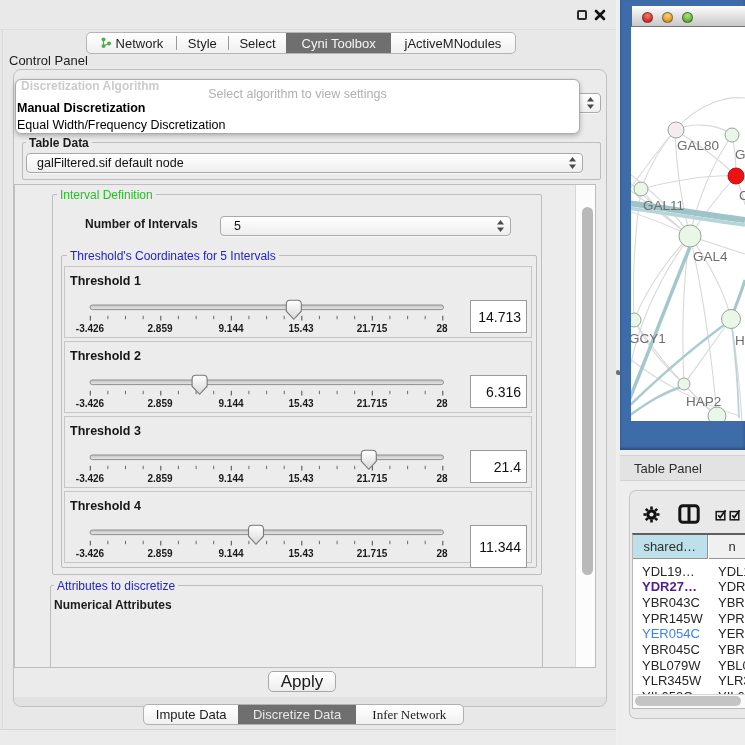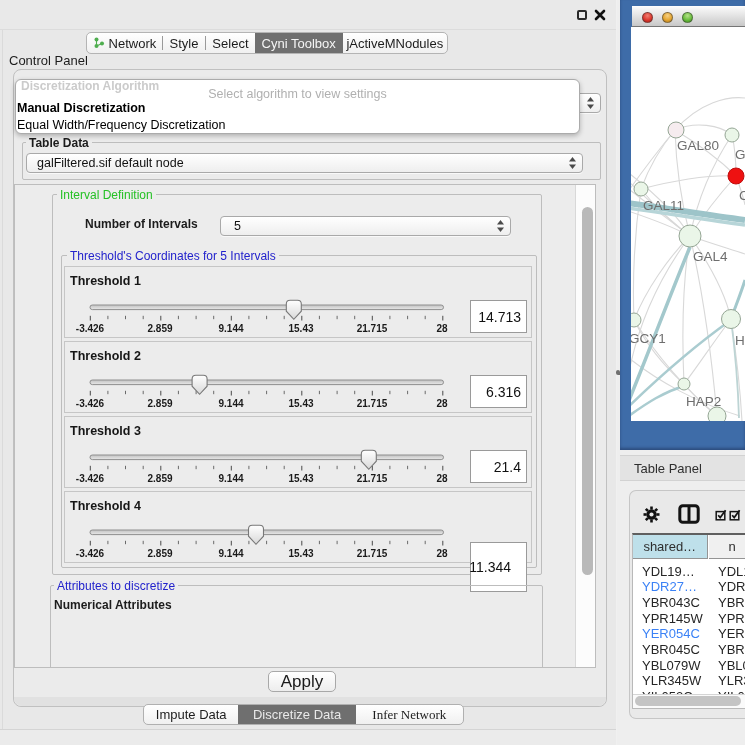--- a/index.html
+++ b/index.html
@@ -10,21 +10,21 @@
 
 <div class="abs" style="left:0;top:0;width:616px;height:745px;background:#e8e8e8;"></div>
 <div class="abs" style="left:616px;top:0;width:4px;height:745px;background:#f0f0f0;"></div>
 <div class="abs" style="left:2px;top:30px;width:1px;height:699px;background:#dadada;"></div>
 <div class="abs" style="left:0;top:0;width:616px;height:30px;background:#e9e9e9;border-bottom:1px solid #dcdcdc;"></div>
 <div class="abs" style="left:9px;top:8px;font-size:13px;color:#1d1d1d;margin-top:45px;">Control Panel</div>
 <div class="abs" style="left:577px;top:10px;width:10px;height:10px;border:2px solid #2a2a2a;border-radius:2px;"></div>
 <svg class="abs" style="left:594px;top:9px;" width="12" height="12" viewBox="0 0 12 12">
     <path d="M2 2 L10 10 M10 2 L2 10" stroke="#111" stroke-width="2.6" stroke-linecap="round"></path>
   </svg>
-<div class="abs" style="left:86px;top:32px;width:362px;height:22px;background:linear-gradient(#ffffff,#f0f0f0);border:1px solid #b4b4b4;border-radius:5px;overflow:hidden;display:flex;align-items:center;font-size:13px;color:#1c1c1c;">
+<div class="abs" style="left:86px;top:32px;width:430px;height:22px;background:linear-gradient(#ffffff,#f0f0f0);border:1px solid #b4b4b4;border-radius:5px;overflow:hidden;display:flex;align-items:center;font-size:13px;color:#1c1c1c;">
 <div style="width:91px;height:100%;display:flex;align-items:center;justify-content:center;"><svg width="12" height="14" viewBox="0 0 12 14" style="margin-right:4px;">
         <path d="M3.5 3.5 L3.5 10 M3.5 10 L9 7.5" stroke="#4fae4f" stroke-width="1.1" fill="none"></path>
         <circle cx="3.5" cy="3.5" r="2" fill="#4fae4f"></circle>
         <circle cx="3.5" cy="10" r="2" fill="#4fae4f"></circle>
         <circle cx="9" cy="7.5" r="2" fill="#4fae4f"></circle>
       </svg>Network</div>
 <div style="width:1px;height:14px;background:#9a9a9a;"></div>
 <div style="width:52px;height:100%;display:flex;align-items:center;justify-content:center;">Style</div>
 <div style="width:1px;height:14px;background:#9a9a9a;"></div>
 <div style="width:59px;height:100%;display:flex;align-items:center;justify-content:center;">Select</div>
@@ -218,21 +218,21 @@
       <line x1="361.2" y1="21.8" x2="361.2" y2="25.2" stroke="#6a6a6a" stroke-width="1"></line>
       <line x1="378.8" y1="21.8" x2="378.8" y2="26.5" stroke="#4a4a4a" stroke-width="1"></line>
       <path d="M184.5 10 q0,-3.8 3.8,-3.8 h7.4 q3.8,0 3.8,3.8 v7.2 L192.0 25.3 L184.5 17.2 Z" fill="url(#thm3)" stroke="#787878" stroke-width="1.1"></path>
     </svg>
 <div class="abs" style="left:45px;top:363px;width:60px;text-align:center;font-size:10px;font-weight:bold;color:#1a1a1a;">-3.426</div>
 <div class="abs" style="left:115px;top:363px;width:60px;text-align:center;font-size:10px;font-weight:bold;color:#1a1a1a;">2.859</div>
 <div class="abs" style="left:186px;top:363px;width:60px;text-align:center;font-size:10px;font-weight:bold;color:#1a1a1a;">9.144</div>
 <div class="abs" style="left:256px;top:363px;width:60px;text-align:center;font-size:10px;font-weight:bold;color:#1a1a1a;">15.43</div>
 <div class="abs" style="left:327px;top:363px;width:60px;text-align:center;font-size:10px;font-weight:bold;color:#1a1a1a;">21.715</div>
 <div class="abs" style="left:397px;top:363px;width:60px;text-align:center;font-size:10px;font-weight:bold;color:#1a1a1a;">28</div>
-<div class="abs" style="left:455px;top:340px;width:57px;height:50px;background:#ffffff;border:1px solid #9a9a9a;font-size:14px;color:#111;display:flex;align-items:center;justify-content:flex-end;padding-right:15px;margin-top:17px;">11.344</div>
+<div class="abs" style="left:455px;top:340px;width:57px;height:43px;background:#ffffff;border:1px solid #9a9a9a;font-size:14px;color:#111;display:flex;align-items:center;justify-content:flex-end;padding-right:5px;">11.344</div>
 <div class="abs" style="left:35px;top:400px;width:493px;height:100px;border:1px solid #bdbdbd;border-radius:2px;"></div>
 <div class="abs" style="left:39px;top:394px;padding:0 3px;background:#ececec;font-size:12px;color:#2222cc;">Attributes to discretize</div>
 <div class="abs" style="left:39px;top:413px;font-size:12px;font-weight:bold;color:#1c1c1c;">Numerical Attributes</div>
 <div class="abs" style="left:560px;top:0;width:21px;height:484px;background:#fcfcfc;border-left:1px solid #d8d8d8;"></div>
 <div class="abs" style="left:567px;top:22px;width:11px;height:368px;background:#b9b9b9;border-radius:6px;"></div>
 </div>
 <div class="abs" style="left:268px;top:671px;width:68px;height:21px;background:linear-gradient(#ffffff,#ededed);border:1px solid #a8a8a8;border-radius:5px;display:flex;align-items:center;justify-content:center;font-size:17px;color:#1a1a1a;">Apply</div>
 <div class="abs" style="left:143px;top:704px;width:321px;height:21px;background:linear-gradient(#ffffff,#f0f0f0);border:1px solid #b0b0b0;border-radius:5px;overflow:hidden;display:flex;align-items:center;font-size:13px;color:#1c1c1c;">
 <div style="width:95px;height:100%;display:flex;align-items:center;justify-content:center;">Impute Data</div>
 <div style="width:118px;height:100%;display:flex;align-items:center;justify-content:center;background:#6f6f6f;color:#e9e9e9;">Discretize Data</div>
@@ -342,21 +342,21 @@
   </svg>
 <svg class="abs" style="left:729px;top:508px;" width="13" height="13" viewBox="0 0 13 13">
     <rect x="1.2" y="3.6" width="8.6" height="8.2" fill="none" stroke="#151515" stroke-width="1.5"></rect>
     <path d="M3.2 7.2 L5.2 9.6 L10.6 2.2" fill="none" stroke="#151515" stroke-width="1.7"></path>
   </svg>
 <div class="abs" style="left:632px;top:533px;width:113px;height:176px;background:#ffffff;border:1px solid #b9b9b9;border-top:2px solid #5f5f5f;border-right:none;overflow:hidden;">
 <div style="position:absolute;left:0;top:0;width:74.5px;height:24px;background:#bee0ea;border-right:1px solid #949494;border-bottom:1px solid #949494;display:flex;align-items:center;justify-content:center;font-size:13px;color:#2e2e2e;">shared…</div>
 <div style="position:absolute;left:75.5px;top:0;width:38px;height:24px;background:#f0f0f0;border-bottom:1px solid #949494;display:flex;align-items:center;padding-left:20px;font-size:13px;color:#2e2e2e;">n</div>
 <div style="position:absolute;left:9px;top:28.5px;font-size:13px;color:#262626;white-space:nowrap;">YDL19…</div>
 <div style="position:absolute;left:85px;top:28.5px;font-size:13px;color:#262626;white-space:nowrap;">YDL1</div>
-<div style="position:absolute;left:9px;top:44.2px;font-size:13px;color:#3b82f6;white-space:nowrap;">YDR27…</div>
+<div style="position:absolute;left:9px;top:44.2px;font-size:13px;color:#4c1d95;white-space:nowrap;font-weight:bold;">YDR27…</div>
 <div style="position:absolute;left:85px;top:44.2px;font-size:13px;color:#262626;white-space:nowrap;">YDR2</div>
 <div style="position:absolute;left:9px;top:59.9px;font-size:13px;color:#262626;white-space:nowrap;">YBR043C</div>
 <div style="position:absolute;left:85px;top:59.9px;font-size:13px;color:#262626;white-space:nowrap;">YBR0</div>
 <div style="position:absolute;left:9px;top:75.6px;font-size:13px;color:#262626;white-space:nowrap;">YPR145W</div>
 <div style="position:absolute;left:85px;top:75.6px;font-size:13px;color:#262626;white-space:nowrap;">YPR1</div>
 <div style="position:absolute;left:9px;top:91.3px;font-size:13px;color:#3b82f6;white-space:nowrap;">YER054C</div>
 <div style="position:absolute;left:85px;top:91.3px;font-size:13px;color:#262626;white-space:nowrap;">YER0</div>
 <div style="position:absolute;left:9px;top:107.0px;font-size:13px;color:#262626;white-space:nowrap;">YBR045C</div>
 <div style="position:absolute;left:85px;top:107.0px;font-size:13px;color:#262626;white-space:nowrap;">YBR0</div>
 <div style="position:absolute;left:9px;top:122.7px;font-size:13px;color:#262626;white-space:nowrap;">YBL079W</div>

